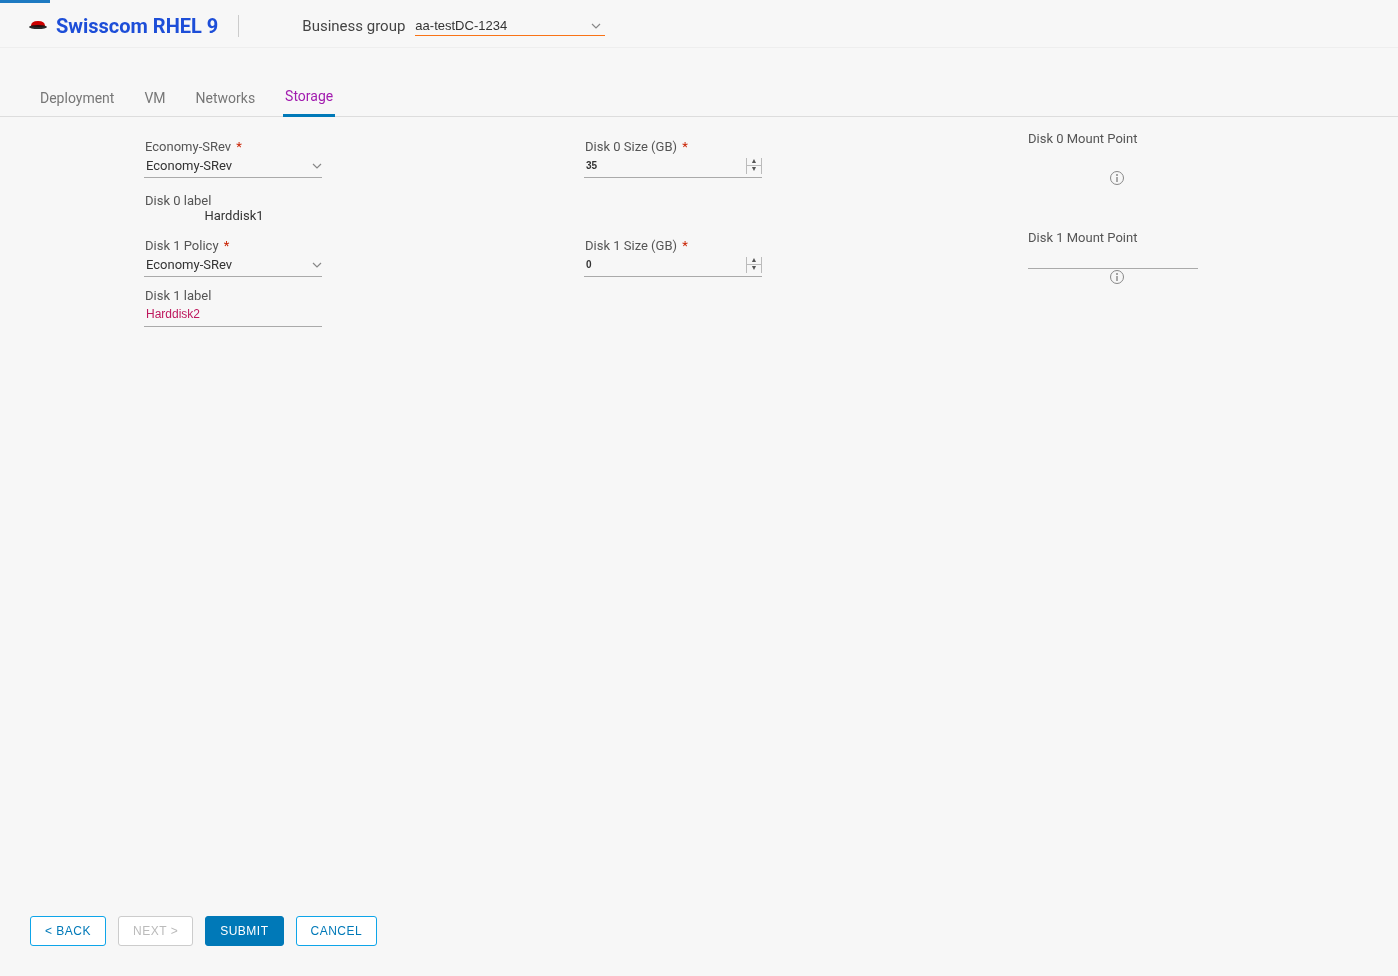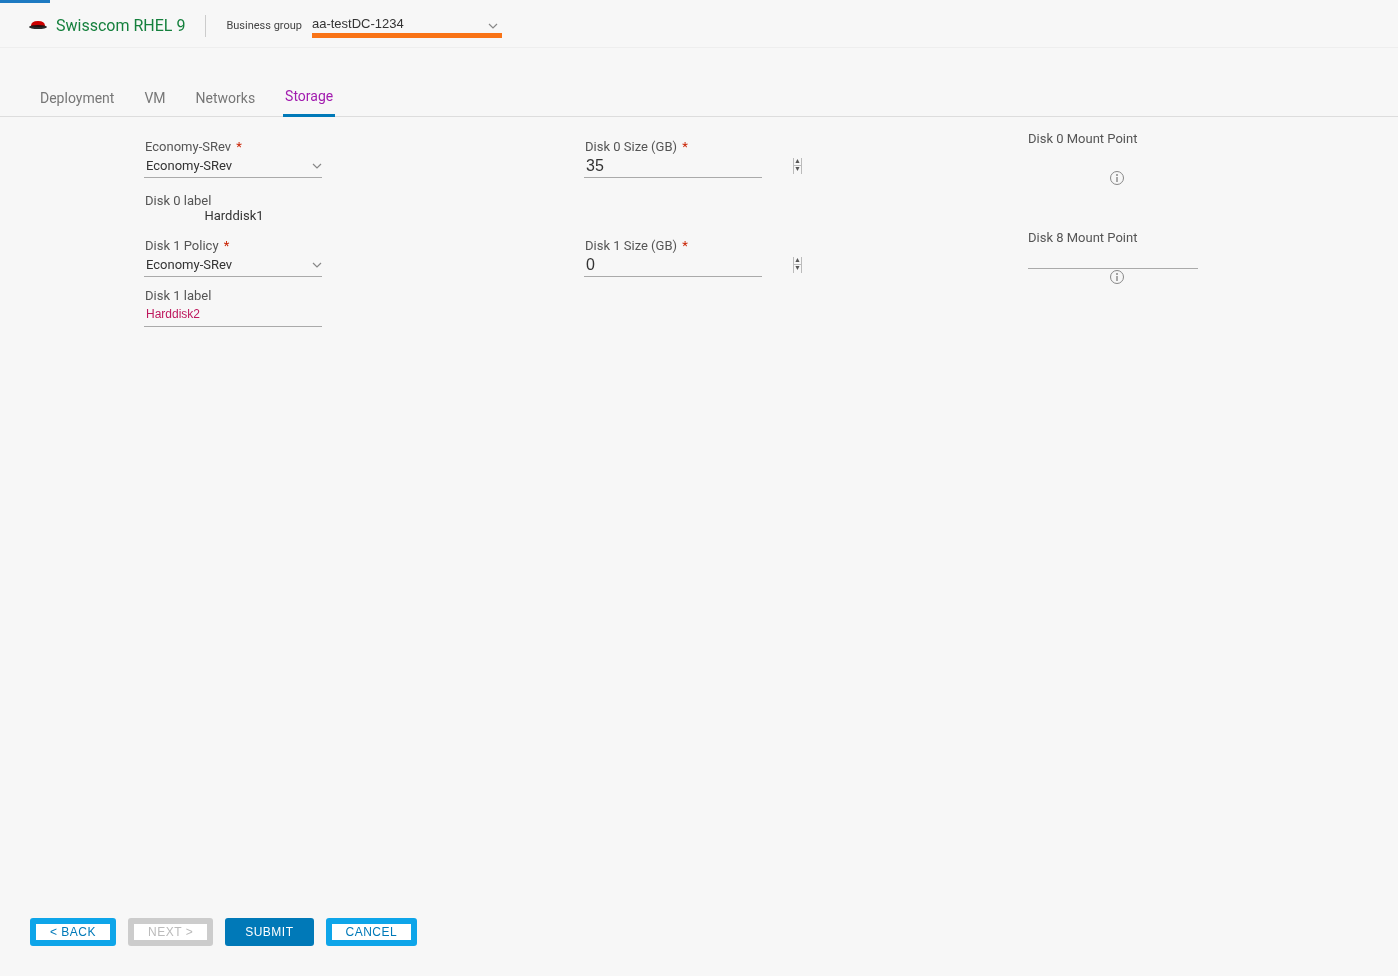--- a/index.html
+++ b/index.html
@@ -24,43 +24,44 @@
       align-items: center;
       padding: 14px 28px 10px 28px;
       border-bottom: 1px solid #eee;
       height: 48px;
     }
     .hat-icon {
       font-size: 18px;
       margin-right: 8px;
     }
     .title {
-      font-size: 16px;
-      color: #15803d;
-      font-weight: 400;
+      font-size: 20px;
+      color: #1d4ed8;
+      font-weight: 700;
     }
     .divider {
       width: 1px;
       height: 22px;
       background: #ccc;
       margin: 0 20px;
     }
     .bg-label {
-      font-size: 11px;
+      font-size: 15px;
       color: #444;
       margin-right: 10px;
+      margin-left: 43px;
     }
     .bg-select-wrap {
       position: relative;
       display: inline-flex;
       align-items: center;
     }
     .bg-select {
       border: none;
-      border-bottom: 5px solid #f97316;
+      border-bottom: 1px solid #f97316;
       background: transparent;
       padding: 2px 28px 2px 0;
       font-size: 13px;
       width: 190px;
       color: #333;
     }
     .chevron {
       position: absolute;
       right: 4px;
       top: 50%;
@@ -127,23 +128,24 @@
       width: 178px;
       border-bottom: 1px solid #aaa;
       display: flex;
       align-items: center;
       height: 24px;
     }
     .num-value {
       flex: 1;
       border: none;
       background: transparent;
-      font-size: 16px;
+      font-size: 10px;
       padding-left: 2px;
       color: #333;
+      font-weight: bold;
     }
     .spinner {
       width: 16px;
       display: flex;
       flex-direction: column;
       border-left: 1px solid #bbb;
       border-right: 1px solid #bbb;
       height: 16px;
     }
     .spin-btn {
@@ -173,24 +175,24 @@
     .info-icon svg { display: block; }
 
     .footer {
       position: absolute;
       bottom: 30px;
       left: 30px;
       display: flex;
       gap: 12px;
     }
     .btn {
-      border: 6px solid #0ea5e9;
+      border: 1px solid #0ea5e9;
       background: #fff;
       color: #0079b8;
-      padding: 1px 14px;
+      padding: 7px 14px;
       font-size: 12px;
       letter-spacing: 0.5px;
       border-radius: 3px;
       cursor: pointer;
       font-weight: 500;
     }
     .btn.disabled {
       border-color: #ccc;
       color: #bbb;
       cursor: not-allowed;
@@ -301,21 +303,21 @@
       </div>
       <div class="num-wrap">
         <input class="num-value" value="0" style="">
         <div class="spinner">
           <div class="spin-btn up">▲</div>
           <div class="spin-btn">▼</div>
         </div>
       </div>
     </div>
     <div class="field col3">
-      <div class="label" style="width:170px">Disk 8 Mount Point</div>
+      <div class="label" style="width:170px">Disk 1 Mount Point</div>
       <input class="text-field" style="width: 170px;" value="">
       <span class="info-icon">
         <svg width="16" height="16" viewBox="0 0 16 16">
             <circle cx="8" cy="8" r="6.5" stroke="#888" fill="none"></circle>
             <circle cx="8" cy="5" r="1" fill="#888"></circle>
             <rect x="7.3" y="7" width="1.4" height="5" fill="#888"></rect>
           </svg>
       </span>
     </div>
   </div>

